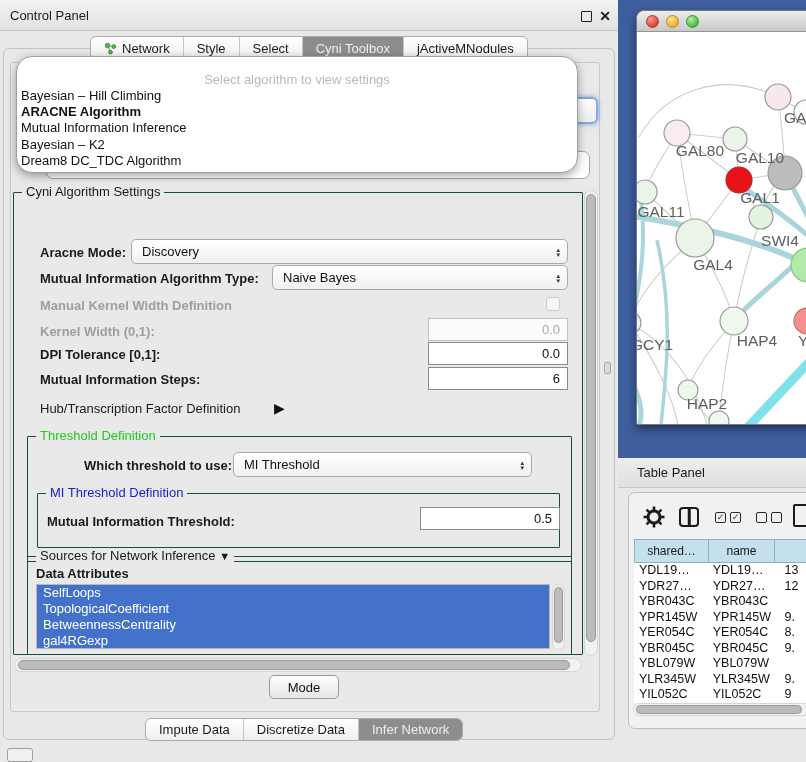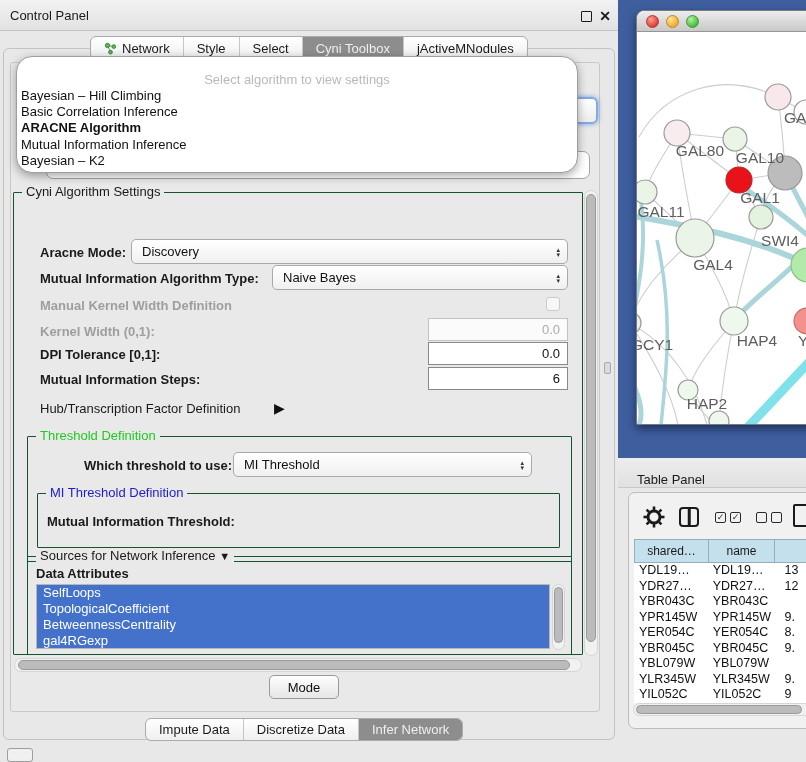--- a/index.html
+++ b/index.html
@@ -93,21 +93,21 @@
     border-bottom:1px solid #969696; border-radius:7px 7px 0 0;
     display:flex; align-items:center; padding-left:9px; gap:7px; }
   .light { width:13px; height:13px; border-radius:50%; }
   .light.red { background:radial-gradient(circle at 35% 30%, #FF9C92, #DF4237 70%); border:1px solid #AC382E; }
   .light.yellow { background:radial-gradient(circle at 35% 30%, #FFE49C, #EFAE2E 70%); border:1px solid #B98A1E; }
   .light.green { background:radial-gradient(circle at 35% 30%, #B6EFA8, #46BE3C 70%); border:1px solid #3E9935; }
 
   
   .tp-strip { position:absolute; left:618px; top:458px; width:188px; height:30px;
     background:linear-gradient(#EDEDED,#E0E0E0); border-bottom:1px solid #C8C8C8;
-    display:flex; align-items:flex-end; padding-left:19px; font-size:13px; color:#1A1A1A; }
+    display:flex; align-items:center; padding-left:19px; font-size:13px; color:#1A1A1A; }
   .tp-below { position:absolute; left:618px; top:488px; width:188px; height:274px; background:#E8E8E8; }
   .tp-box { position:absolute; left:628px; top:492px; width:188px; height:237px;
     background:#F1F1F1; border:1px solid #BDBDBD; border-radius:7px; overflow:hidden; }
 
   .split-icon { position:absolute; width:20px; height:20px; border:2.5px solid #1A1A1A; border-radius:4px; }
   .split-icon::after { content:""; position:absolute; left:50%; top:0; width:2.5px; height:100%; background:#1A1A1A; transform:translateX(-50%); }
   .cbpair { position:absolute; display:flex; gap:4px; }
   .cb { width:11px; height:11px; border:1.5px solid #2A2A2A; border-radius:2px;
     font-size:9px; line-height:9px; text-align:center; color:#2A2A2A; }
   .page-icon { position:absolute; width:17px; height:23px; border:2px solid #1A1A1A; border-radius:2px; background:#F1F1F1; }
@@ -170,21 +170,20 @@
   </div>
 
   <div class="focus-combo"></div>
   <div class="ghost-combo">
     <span>gal-filtered sif default node</span>
   </div>
 
   <div class="popup">
     <div class="hint">Select algorithm to view settings</div>
     <div class="item">Bayesian – Hill Climbing</div>
-    <div class="item">Basic Correlation Inference</div>
     <div class="item bold">ARACNE Algorithm</div>
     <div class="item">Mutual Information Inference</div>
     <div class="item">Bayesian – K2</div>
     <div class="item">Dream8 DC_TDC Algorithm</div>
   </div>
 
   <div class="group" style="left:13px; top:192px; width:570px; height:463px;">
     <span class="legend">Cyni Algorithm Settings</span>
   </div>
 
@@ -238,20 +237,23 @@
     <span class="arrows">
         <span>▴</span>
         <span>▾</span>
       </span>
   </div>
 
   <div class="group" style="left:37px; top:493px; width:523px; height:55px;">
     <span class="legend blue">MI Threshold Definition</span>
   </div>
   <span class="flabel" style="left:47px; top:514px;">Mutual Information Threshold:</span>
+  <div class="field" style="left:420px; top:507px; width:140px; height:23px;">
+    <span>0.5</span>
+  </div>
 
   <div class="group" style="left:27px; top:556px; width:545px; height:99px;">
     <span class="legend">
       <span>Sources for Network Inference</span>
       <span style="font-size:11px;">▼</span>
     </span>
   </div>
   <span class="flabel" style="left:36px; top:566px;">Data Attributes</span>
   <div class="attr-list">
     <div class="attr-item">SelfLoops</div>

